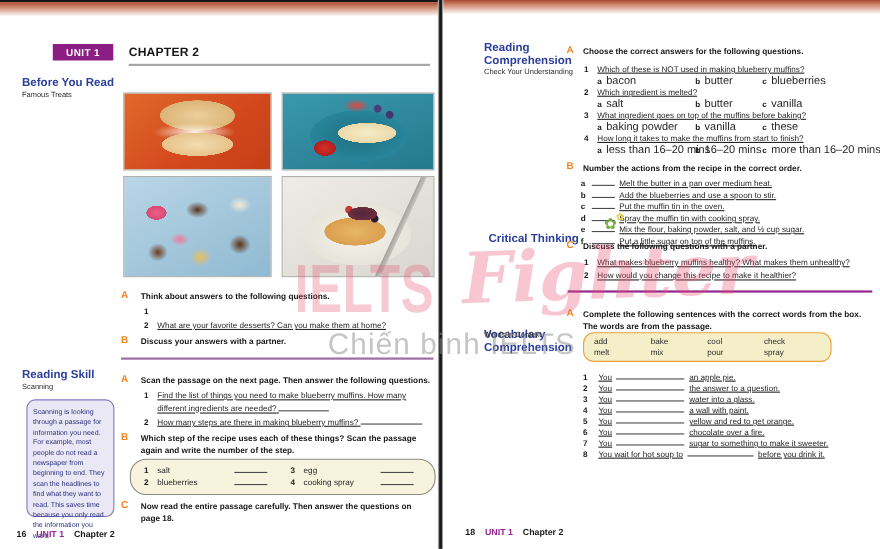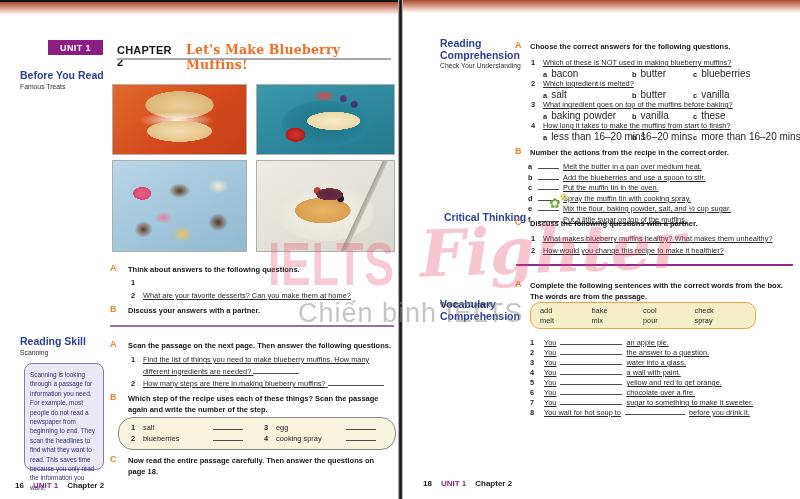--- a/index.html
+++ b/index.html
@@ -103,21 +103,20 @@
 
 <div class="canvas">
 
   <div class="abs left-page">
     <div class="page-top"></div>
 
     <div class="abs badge" style="left:48px; top:38px; width:55px; height:15px;">UNIT 1</div>
 
     <div class="abs row" style="left:117px; top:40px; gap:7px;">
       <span class="chap-label">CHAPTER 2</span>
-      <span class="chap-title">Let's Make Blueberry Muffins!</span>
     </div>
     <div class="abs underline" style="left:117px; top:56px; width:274px;"></div>
 
     <div class="abs h-blue" style="left:20px; top:67px;">Before You Read</div>
     <div class="abs h-sub" style="left:20px; top:81px;">Famous Treats</div>
 
     <div class="abs photo ph1" style="left:112px; top:82px;  width:135px; height:71px;"></div>
     <div class="abs photo ph2" style="left:256px; top:82px;  width:139px; height:71px;"></div>
     <div class="abs photo ph3" style="left:112px; top:158px; width:135px; height:92px;"></div>
     <div class="abs photo ph4" style="left:256px; top:158px; width:139px; height:92px;"></div>

